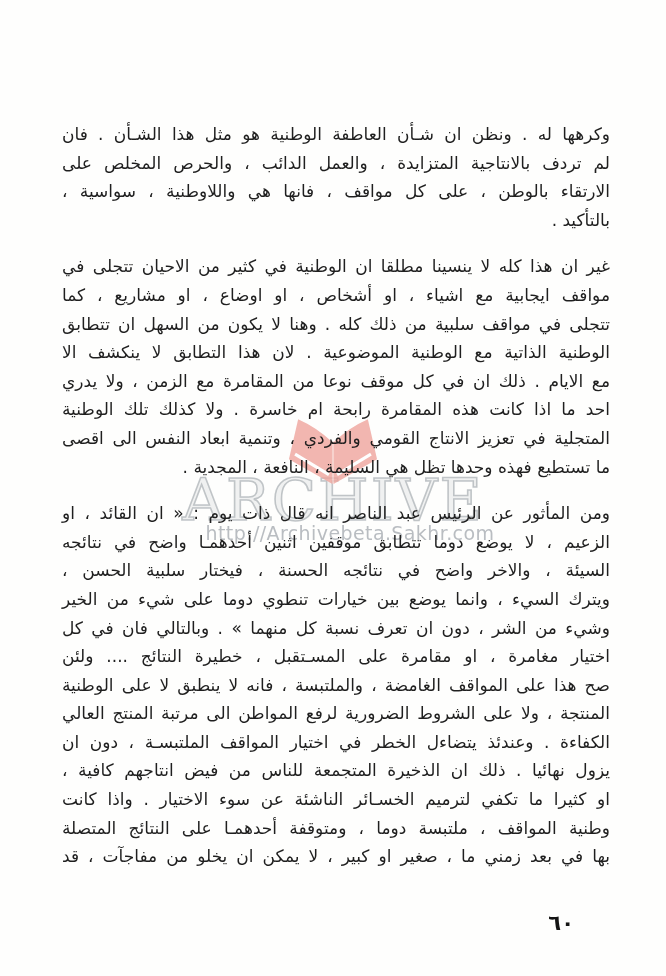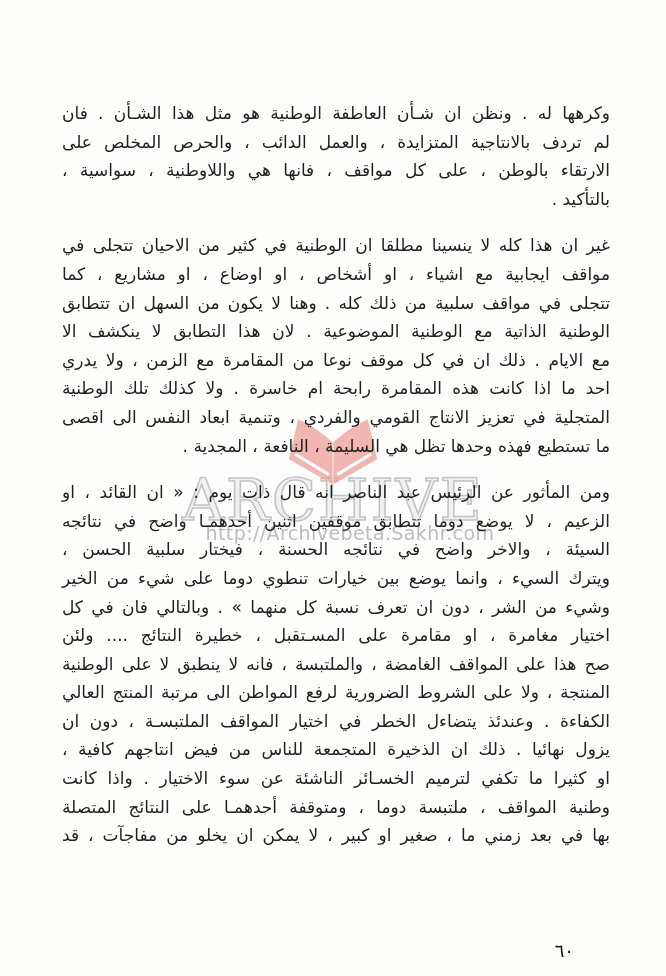--- a/index.html
+++ b/index.html
@@ -9,43 +9,44 @@
     overflow: hidden;
     position: relative;
     font-family: "DejaVu Sans", sans-serif;
   }
   .page {
     position: absolute; inset: 0;
     background: #fefefd;
   }
   .text-block {
     position: absolute;
-    top: 99px; right: 56px; left: 62px;
+    top: 120px; right: 56px; left: 62px;
     direction: rtl;
     color: #1f1f1f;
     font-size: 17px;
   }
   .para + .para { margin-top: 18px; }
   .line {
     line-height: 28.6px;
     white-space: nowrap;
     text-align: justify;
     text-align-last: justify;
     letter-spacing: 0.2px;
   }
   .line.short {
     text-align: right;
     text-align-last: right;
   }
   .page-number {
     position: absolute;
-    top: 940px; right: 92px;
-    font-size: 18px;
+    top: 911px; right: 92px;
+    font-size: 21px;
     color: #141414;
     direction: rtl;
+    font-weight: bold;
   }
   .watermark {
     position: absolute;
     top: 410px; left: 0; right: 0;
     text-align: center;
     pointer-events: none;
   }
   .wm-book {
     display: block;
     margin: 0 auto;

